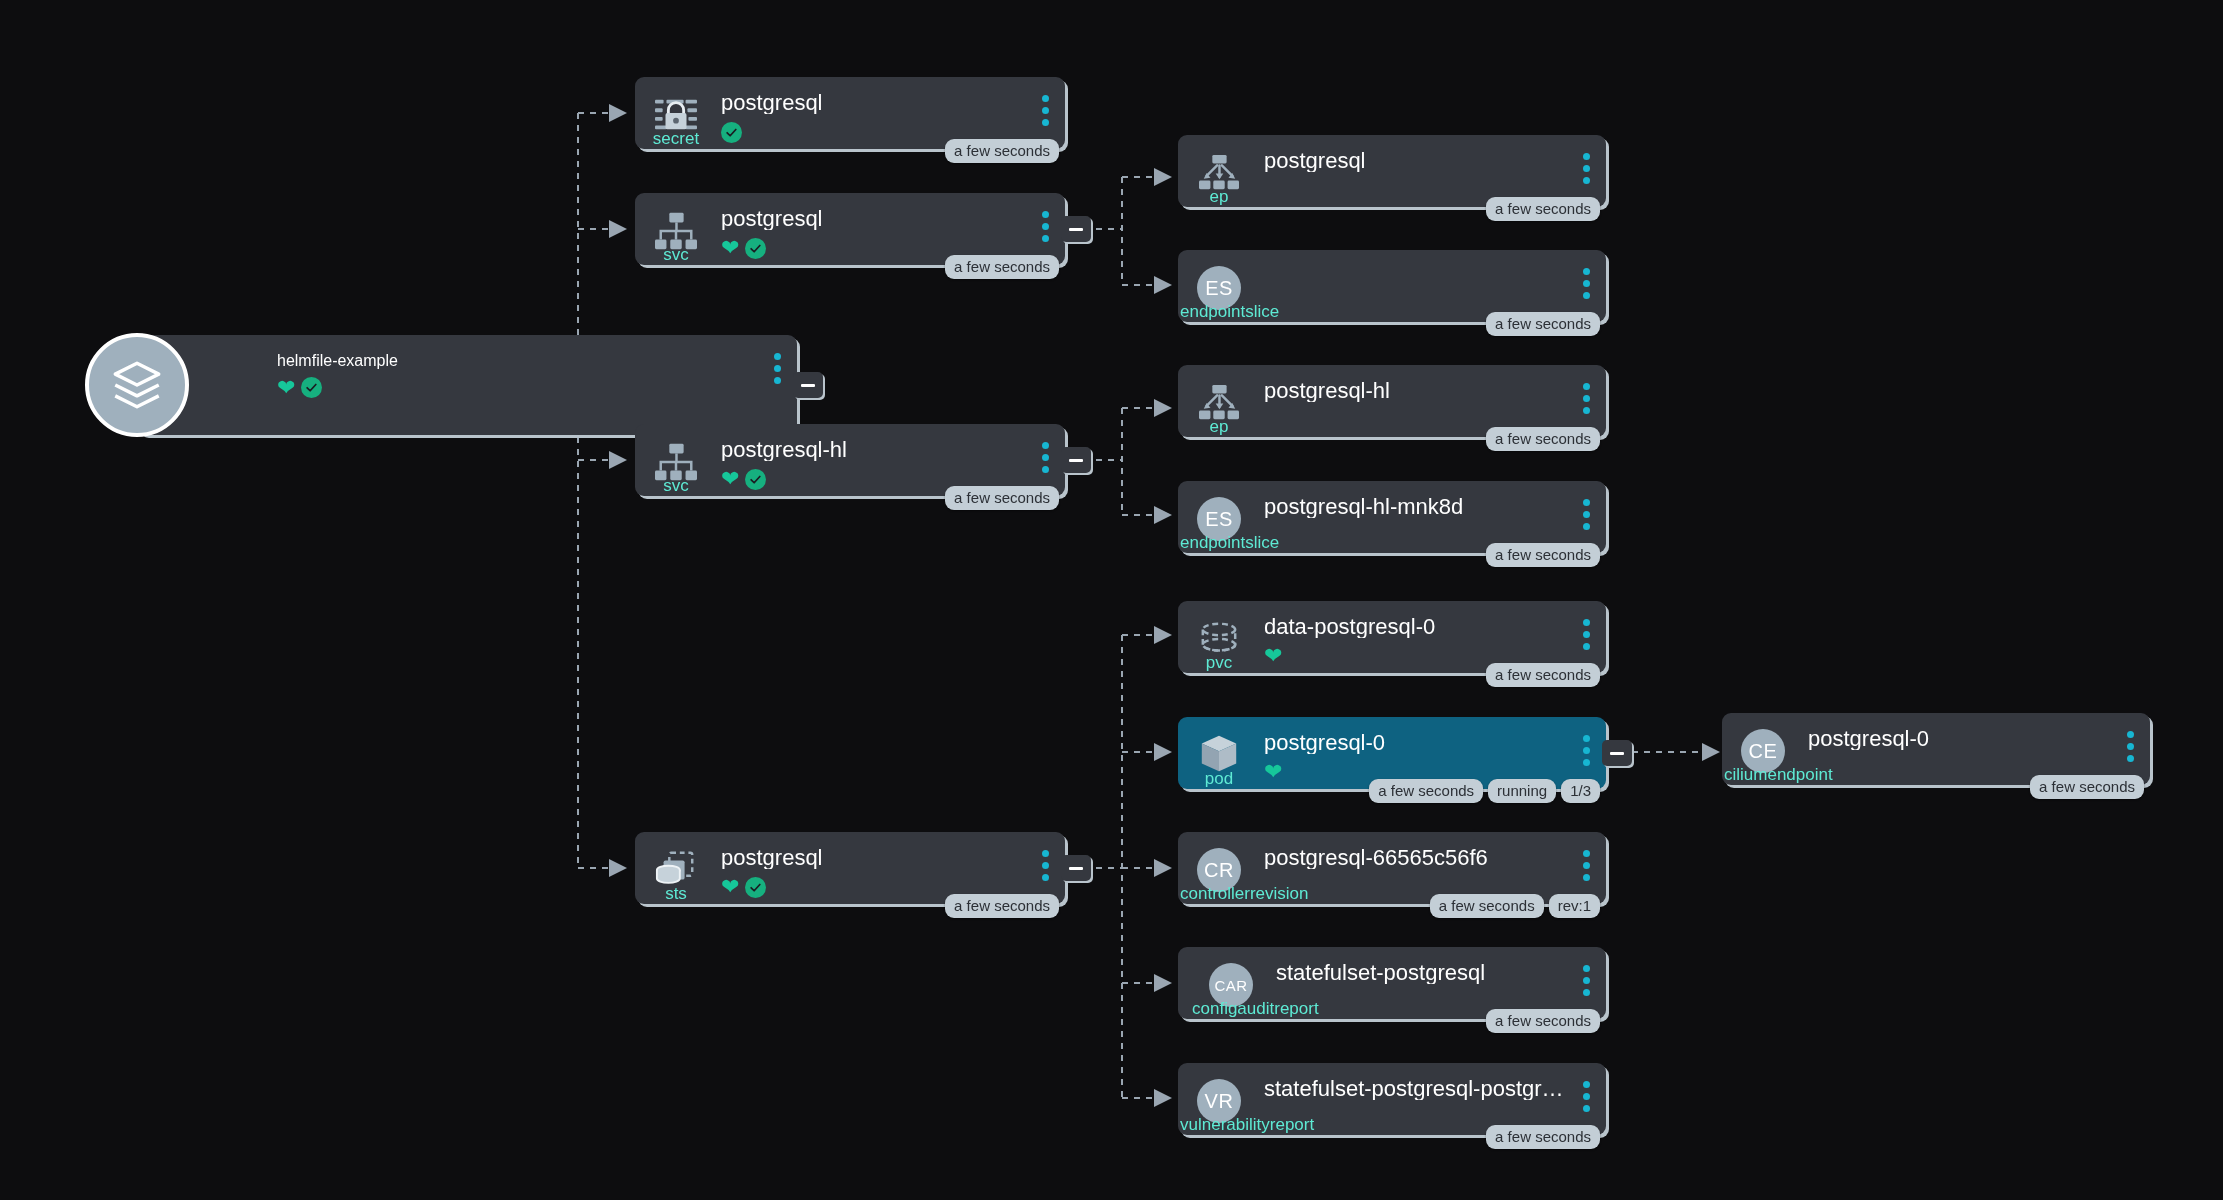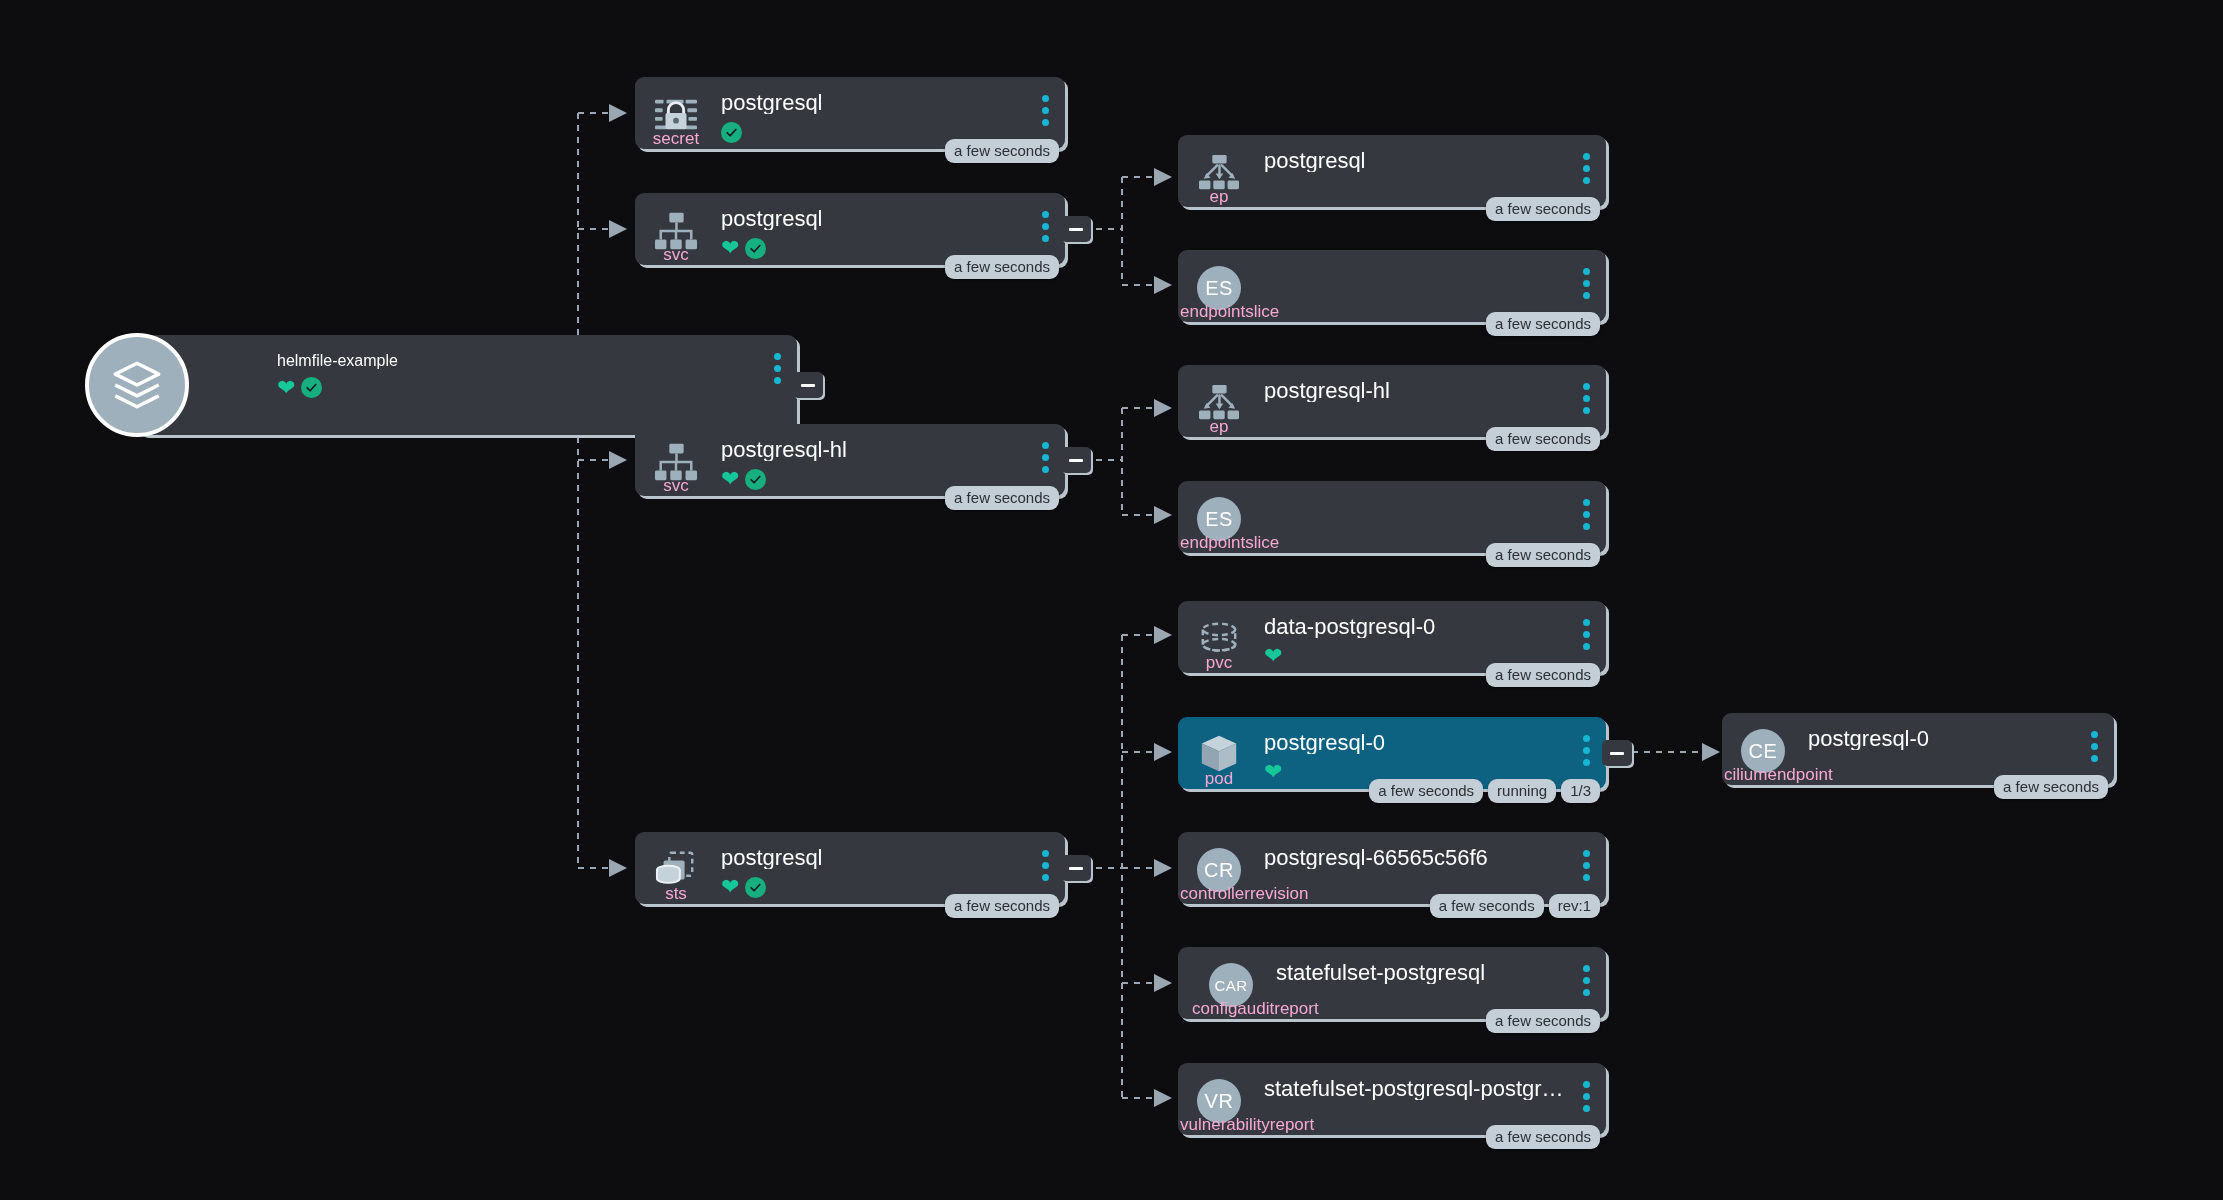--- a/index.html
+++ b/index.html
@@ -34,21 +34,21 @@
     flex-direction: column;
     align-items: center;
     justify-content: center;
     padding-top: 4px;
   }
   .node-kind {
     position: absolute;
     bottom: 2px;
     left: 50%;
     transform: translateX(-50%);
-    color: #f9a8d4;
+    color: #5eead4;
     font-size: 17px;
     white-space: nowrap;
     line-height: 1;
   }
   .node-kind.wide { left: 2px; transform: none; }
 
   .avatar {
     width: 44px; height: 44px;
     border-radius: 50%;
     background: #9fb0bd;
@@ -587,20 +587,23 @@
     <div class="badges">
       <span class="badge">a few seconds</span>
     </div>
   </div>
 
   <div class="node" style="left:1178px;top:481px;width:428px;height:72px;">
     <div class="node-icon-wrap">
       <span class="avatar">ES</span>
       <span class="node-kind wide">endpointslice</span>
     </div>
+    <div class="node-body">
+      <div class="node-title">postgresql-hl-mnk8d</div>
+    </div>
     <div class="kebab">
         <i></i>
         <i></i>
         <i></i>
       </div>
     <div class="badges">
       <span class="badge">a few seconds</span>
     </div>
   </div>
 
@@ -707,21 +710,21 @@
     <div class="kebab">
         <i></i>
         <i></i>
         <i></i>
       </div>
     <div class="badges">
       <span class="badge">a few seconds</span>
     </div>
   </div>
 
-  <div class="node" style="left:1722px;top:713px;width:392px;height:72px;">
+  <div class="node" style="left:1722px;top:713px;width:428px;height:72px;">
     <div class="node-icon-wrap">
       <span class="avatar">CE</span>
       <span class="node-kind wide">ciliumendpoint</span>
     </div>
     <div class="node-body">
       <div class="node-title">postgresql-0</div>
     </div>
     <div class="kebab">
         <i></i>
         <i></i>

